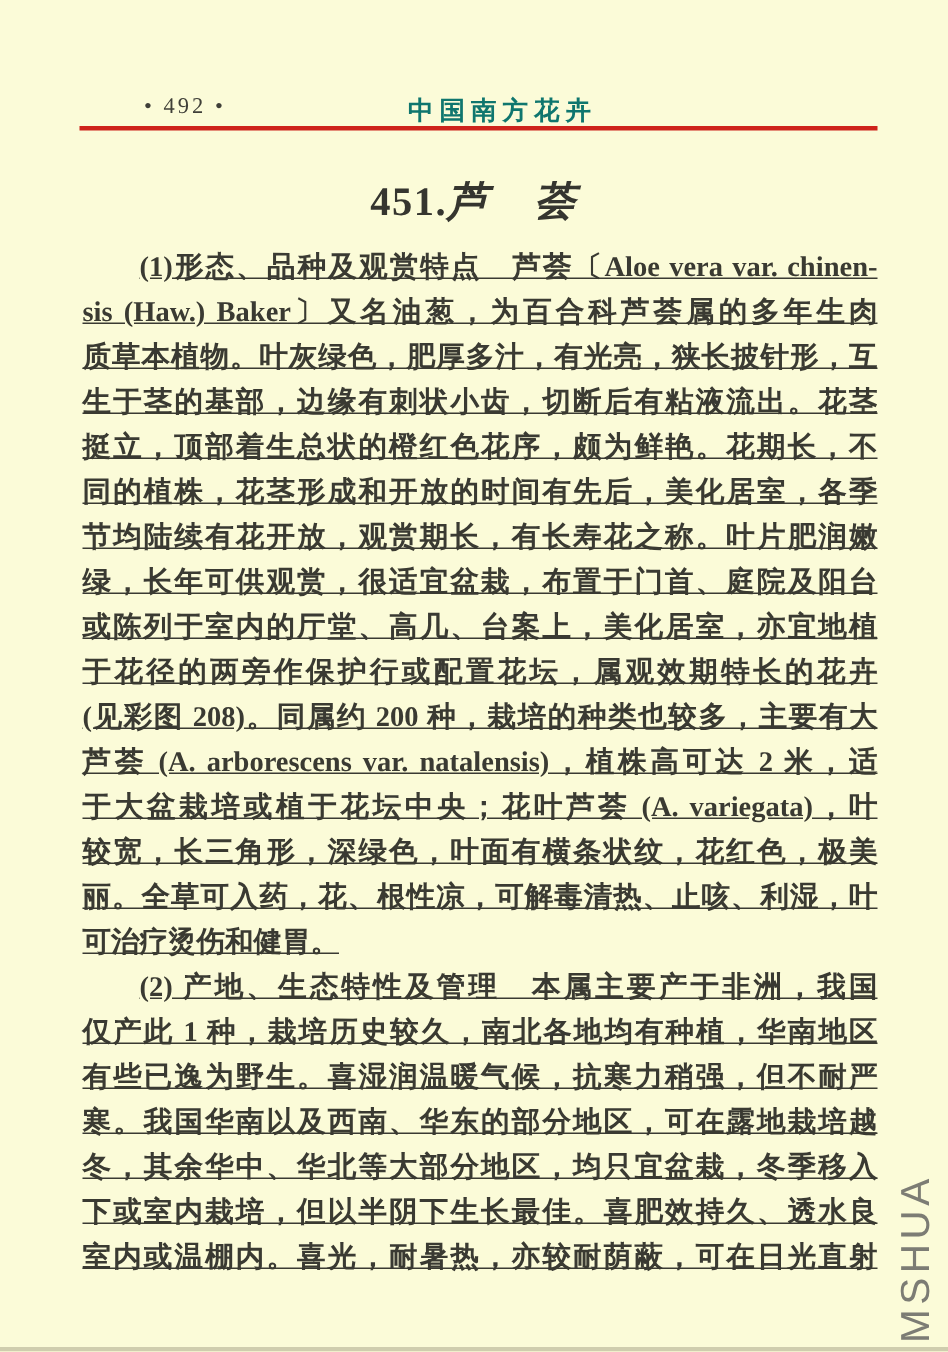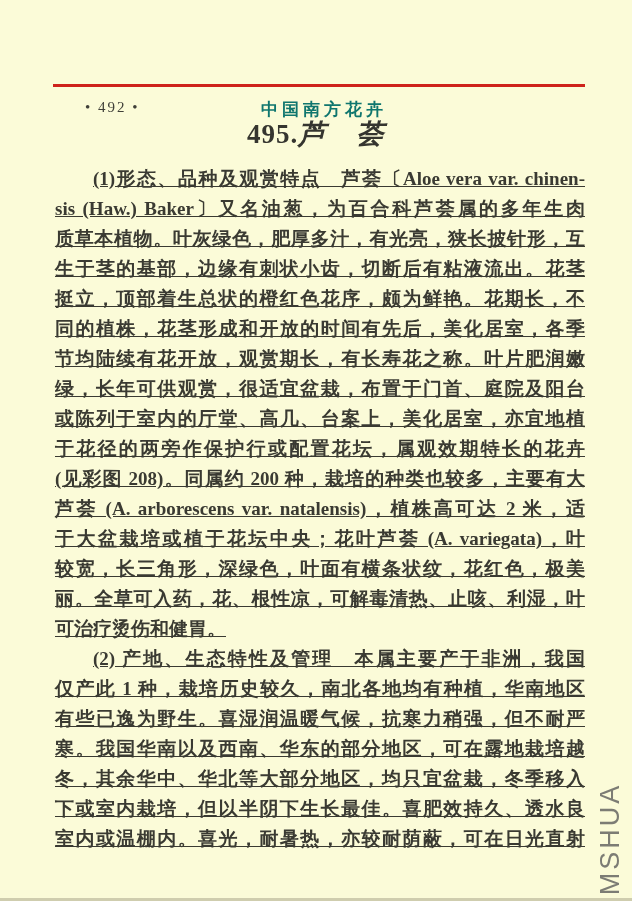--- a/index.html
+++ b/index.html
@@ -10,21 +10,21 @@
     color: #3A3A34;
     overflow: hidden;
     position: relative;
   }
   .page {
     position: absolute; inset: 0;
     background: #FBFBD8;
   }
   
   .header-row {
-    position: absolute; top: 62px; left: 59px; width: 530px; height: 20px; margin-top: 36px;
+    position: absolute; top: 62px; left: 70px; width: 530px; height: 20px;
   }
   .page-num {
     position: absolute; left: 26px; top: 1px;
     font-size: 15px; letter-spacing: 2px; color: #3F3F38;
   }
   .book-title {
     position: absolute; left: 0; right: 0; top: 0;
     text-align: center;
     font-size: 17px; font-weight: 600; letter-spacing: 4px;
     color: #0f766e;
@@ -82,21 +82,21 @@
 <div class="page">
 
   <div class="header-row">
     <span class="page-num">• 492 •</span>
     <span class="book-title">中国南方花卉</span>
   </div>
 
   <div class="rule"></div>
 
   <h1 class="article-title">
-    <span>495.</span><span class="t-name">芦　荟</span>
+    <span>451.</span><span class="t-name">芦　荟</span>
   </h1>
 
   <div class="body-text">
       <div class="text-line indent">(1)形态、品种及观赏特点　芦荟〔Aloe vera var. chinen-</div>
       <div class="text-line">sis (Haw.) Baker〕又名油葱，为百合科芦荟属的多年生肉</div>
       <div class="text-line">质草本植物。叶灰绿色，肥厚多汁，有光亮，狭长披针形，互</div>
       <div class="text-line">生于茎的基部，边缘有刺状小齿，切断后有粘液流出。花茎</div>
       <div class="text-line">挺立，顶部着生总状的橙红色花序，颇为鲜艳。花期长，不</div>
       <div class="text-line">同的植株，花茎形成和开放的时间有先后，美化居室，各季</div>
       <div class="text-line">节均陆续有花开放，观赏期长，有长寿花之称。叶片肥润嫩</div>

